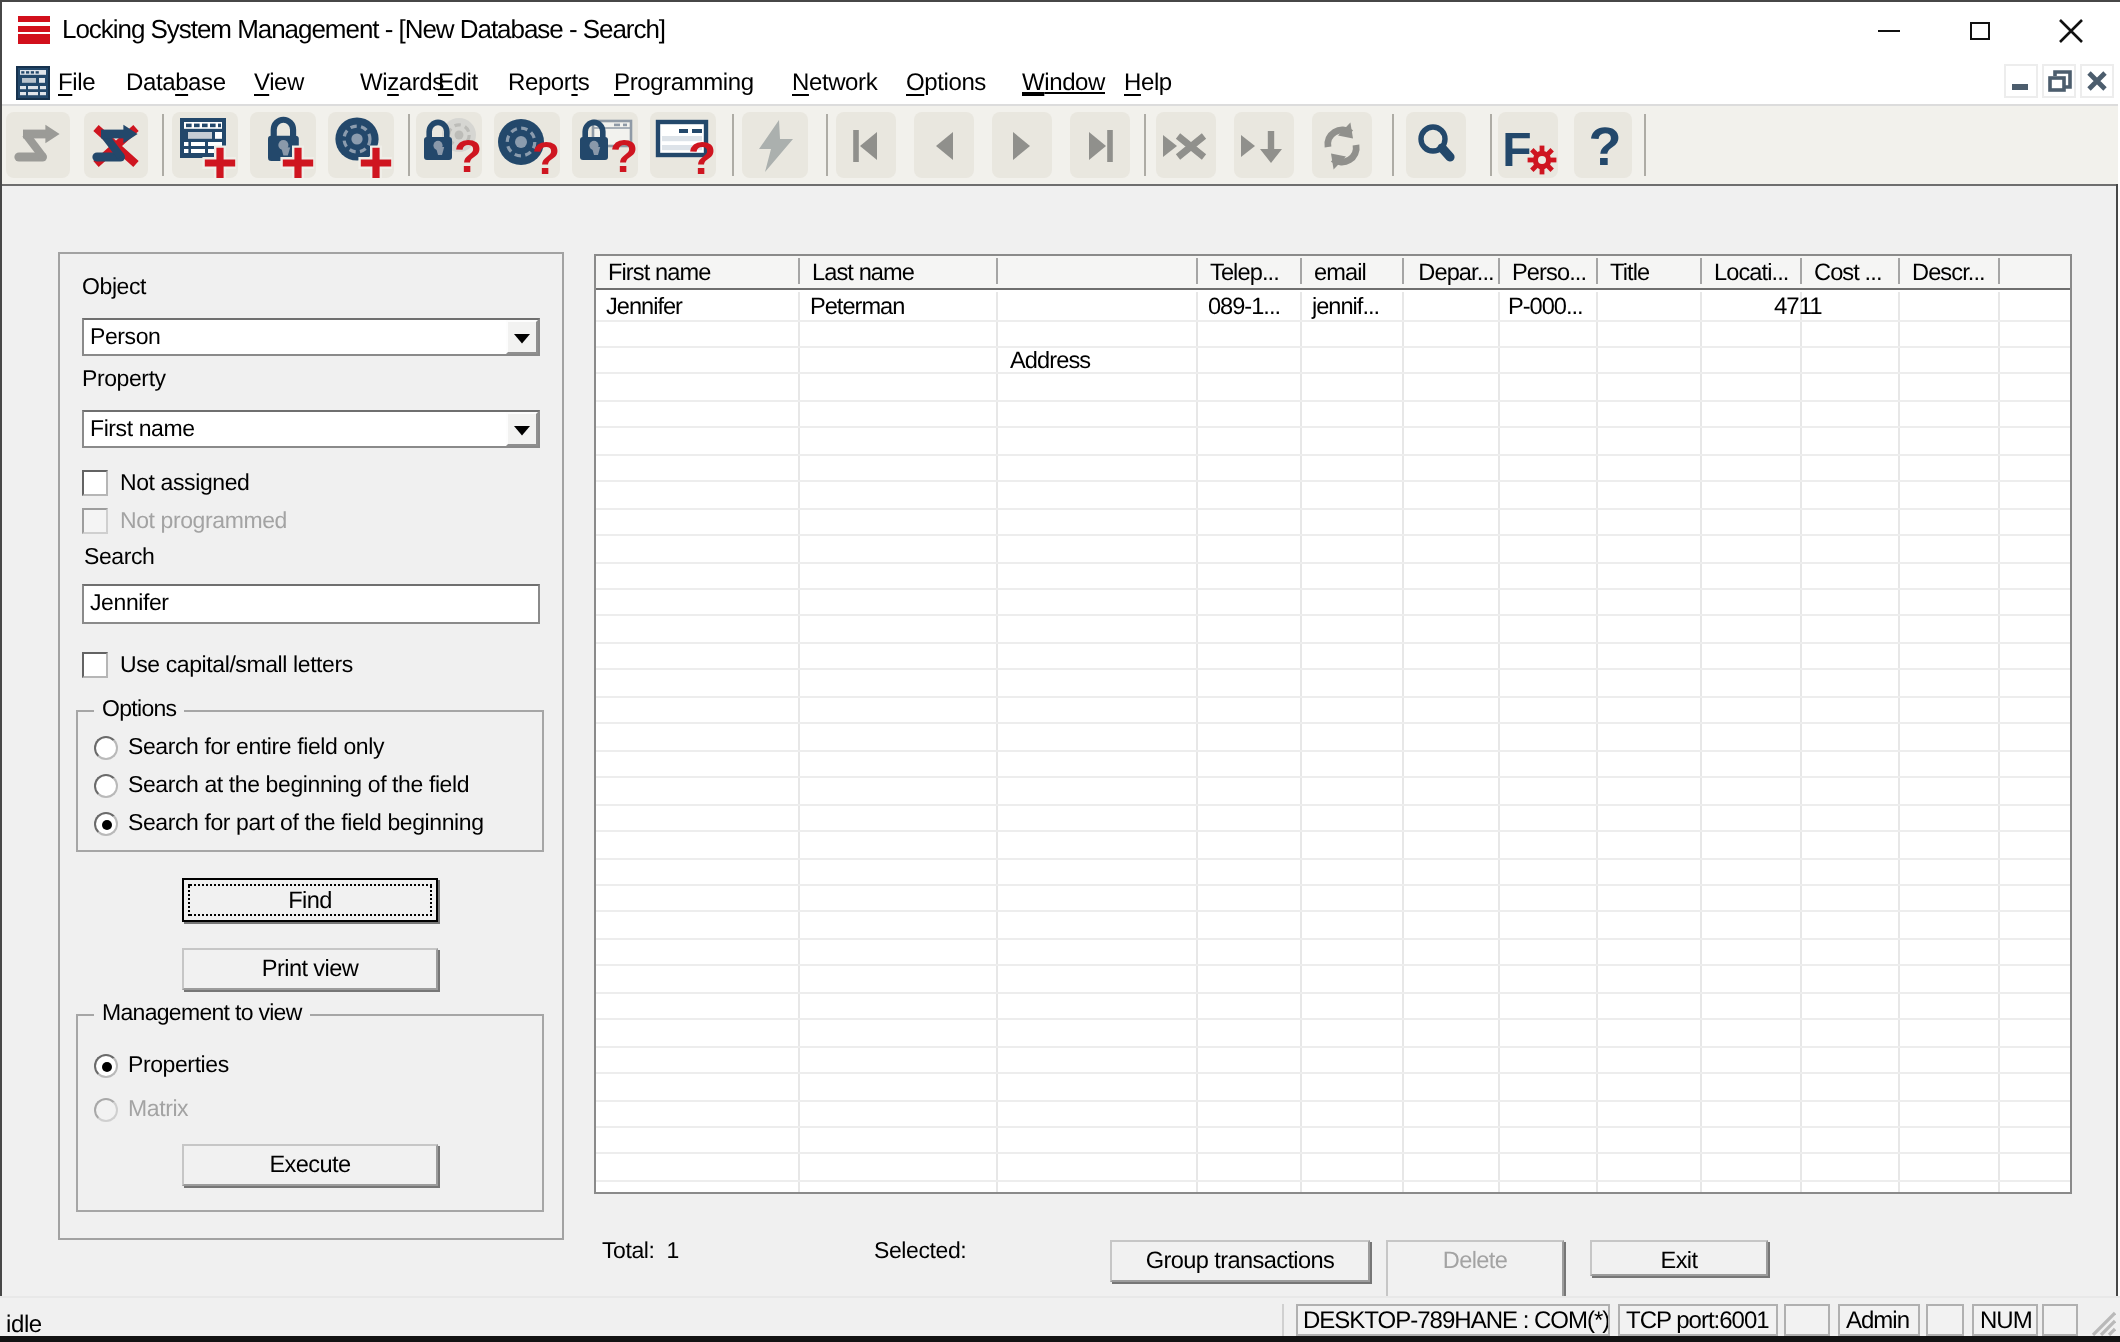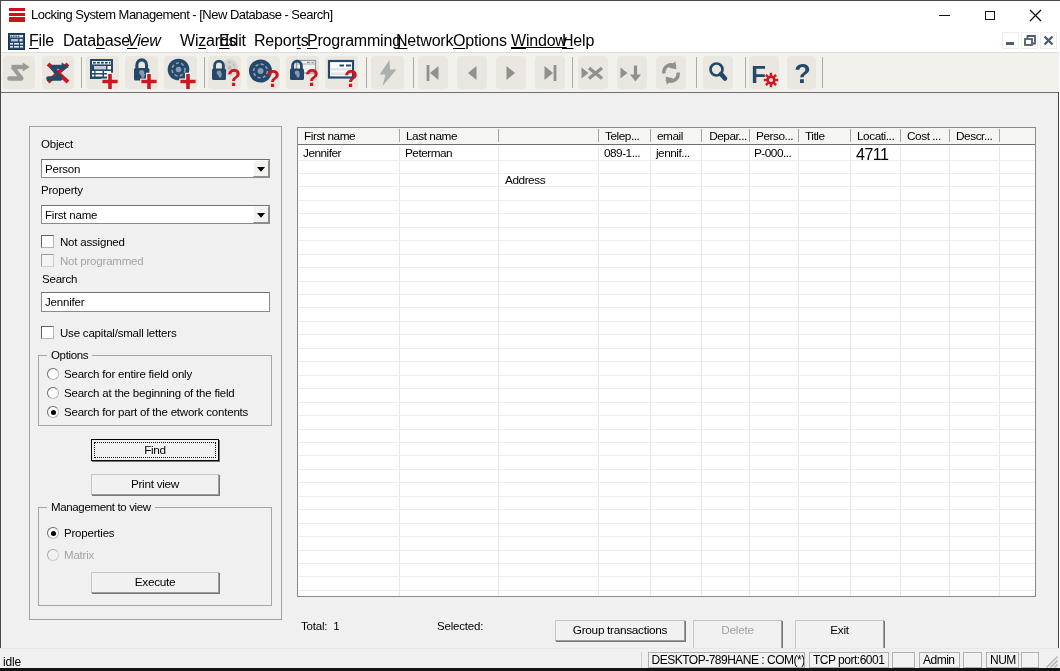--- a/index.html
+++ b/index.html
@@ -9,21 +9,21 @@
 .cbd{background:#f4f4f4;border-color:#cfcfcf;border-top-color:#9d9d9d;border-left-color:#9d9d9d;}
 .radio{position:absolute;width:12px;height:12px;border-radius:50%;background:#fff;border:1px solid #b9b9b9;border-top-color:#6a6a6a;border-left-color:#6a6a6a;}
 .radio .dot{position:absolute;left:2.5px;top:2.5px;width:5px;height:5px;border-radius:50%;background:#000;}
 .btn{position:absolute;background:#f1f1f1;border:1px solid #9c9c9c;border-top-color:#c6c6c6;border-left-color:#c6c6c6;box-shadow:1px 1px 0 #767676;text-align:center;font-size:11.8px;letter-spacing:-0.3px;}
 .grp{position:absolute;border:1px solid #a6a6a6;}
 .grp>span{position:absolute;top:-7px;left:8px;background:#f0f0f0;padding:0 4px;font-size:11.5px;letter-spacing:-0.35px;}
 .vline{position:absolute;width:1px;background:#e7e7e7;}
 .hsep{position:absolute;width:1px;background:#a5a5a5;}
 .tbtn{position:absolute;height:33px;top:56px;background:#e9e7df;border-radius:4px;display:flex;align-items:center;justify-content:center;}
 .tsep{position:absolute;top:57px;width:1px;height:31px;background:#aeaca5;}
-.menu{position:absolute;top:0;height:22px;line-height:22px;font-size:16px;letter-spacing:-0.2px;}
+.menu{position:absolute;top:0;height:22px;line-height:22px;font-size:12px;letter-spacing:-0.2px;}
 .menu u{text-decoration:underline;text-underline-offset:1.5px;}
 .seg{position:absolute;top:652px;height:16px;border:1px solid #b0b0b0;font-size:12px;letter-spacing:-0.5px;line-height:15px;background:#f2f2f2;white-space:nowrap;overflow:hidden;}
 .hdrc{position:absolute;top:129.2px;font-size:11.8px;letter-spacing:-0.45px;white-space:nowrap;overflow:hidden;}
 </style></head><body>
 <div class="a" style="left:0;top:0;width:1060px;height:1px;background:#474747;"></div>
 <div class="a" style="left:0;top:0;width:1px;height:648px;background:#474747;"></div>
 <div class="a" style="left:1058px;top:0;width:1px;height:648px;background:#474747;"></div>
 <div class="a" style="left:0;top:668px;width:1060px;height:3px;background:#131313;"></div>
 <div class="a" style="left:1px;top:1px;width:1058px;height:29px;background:#ffffff;"></div>
 <div class="a" style="left:9px;top:8.0px;width:16px;height:3.2px;background:#d2101c;"></div>
@@ -52,21 +52,21 @@
       <rect x="2" y="10" width="3" height="1.6"></rect>
       <rect x="6" y="10" width="5" height="1.6"></rect>
       <rect x="2" y="13" width="3" height="1.6"></rect>
       <rect x="6" y="13" width="5" height="1.6"></rect>
       <rect x="12" y="10" width="3" height="1.6"></rect>
       <rect x="12" y="13" width="3" height="1.6"></rect>
     </g>
   </svg>
 <div class="menu" style="left:29px;top:30px;"><u>F</u>ile</div>
 <div class="menu" style="left:63px;top:30px;">Data<u>b</u>ase</div>
-<div class="menu" style="left:127px;top:30px;font-style:italic;"><u>V</u>iew</div>
+<div class="menu" style="left:127px;top:30px;"><u>V</u>iew</div>
 <div class="menu" style="left:164px;top:30px;margin-left:16px;">Wi<u>z</u>ards</div>
 <div class="menu" style="left:219px;top:30px;"><u>E</u>dit</div>
 <div class="menu" style="left:254px;top:30px;">Repor<u>t</u>s</div>
 <div class="menu" style="left:307px;top:30px;"><u>P</u>rogramming</div>
 <div class="menu" style="left:396px;top:30px;"><u>N</u>etwork</div>
 <div class="menu" style="left:453px;top:30px;"><u>O</u>ptions</div>
 <div class="menu" style="left:511px;top:30px;text-decoration:underline;"><u>W</u>indow</div>
 <div class="menu" style="left:562px;top:30px;"><u>H</u>elp</div>
 <div class="a" style="left:1002px;top:32px;width:17px;height:17px;border:1px solid #ededed;"></div>
 <div class="a" style="left:1021px;top:32px;width:17px;height:17px;border:1px solid #ededed;"></div>
@@ -295,21 +295,21 @@
 <div class="grp" style="left:38px;top:355px;width:234px;height:71px;">
     <span>Options</span>
   </div>
 <div class="radio" style="left:47px;top:368px;"></div>
 <div class="lbl" style="left:64px;top:368px;">Search for entire field only</div>
 <div class="radio" style="left:47px;top:387px;"></div>
 <div class="lbl" style="left:64px;top:387px;">Search at the beginning of the field</div>
 <div class="radio" style="left:47px;top:406px;">
     <div class="dot"></div>
   </div>
-<div class="lbl" style="left:64px;top:406px;">Search for part of the etwork contents</div>
+<div class="lbl" style="left:64px;top:406px;">Search for part of the field beginning</div>
 <div class="btn" style="left:91px;top:439px;width:128px;height:22px;border:1px solid #000;line-height:20px;outline:1px dotted #000;outline-offset:-4px;">Find</div>
 <div class="btn" style="left:91px;top:474px;width:128px;height:21px;line-height:19px;">Print view</div>
 <div class="grp" style="left:38px;top:507px;width:234px;height:99px;">
     <span>Management to view</span>
   </div>
 <div class="radio" style="left:47px;top:527px;">
     <div class="dot"></div>
   </div>
 <div class="lbl" style="left:64px;top:527px;">Properties</div>
 <div class="radio" style="left:47px;top:549px;border-color:#cfcfcf;border-top-color:#a8a8a8;border-left-color:#a8a8a8;background:#f2f2f2;"></div>
@@ -381,26 +381,26 @@
 <div class="a" style="left:298px;top:536.1px;width:737px;height:1px;background:#ededed;"></div>
 <div class="a" style="left:298px;top:549.5px;width:737px;height:1px;background:#ededed;"></div>
 <div class="a" style="left:298px;top:563.0px;width:737px;height:1px;background:#ededed;"></div>
 <div class="a" style="left:298px;top:576.4px;width:737px;height:1px;background:#ededed;"></div>
 <div class="a" style="left:298px;top:589.9px;width:737px;height:1px;background:#ededed;"></div>
 <div class="a lbl" style="left:303px;top:145.6px;font-size:11.8px;letter-spacing:-0.5px;">Jennifer</div>
 <div class="a lbl" style="left:405px;top:145.6px;font-size:11.8px;letter-spacing:-0.5px;">Peterman</div>
 <div class="a lbl" style="left:604px;top:145.6px;font-size:11.8px;letter-spacing:-0.5px;">089-1...</div>
 <div class="a lbl" style="left:656px;top:145.6px;font-size:11.8px;letter-spacing:-0.5px;">jennif...</div>
 <div class="a lbl" style="left:754px;top:145.6px;font-size:11.8px;letter-spacing:-0.5px;">P-000...</div>
-<div class="a lbl" style="left:856px;top:145.6px;font-size:16px;letter-spacing:-0.5px;">4711</div>
+<div class="a lbl" style="left:887px;top:145.6px;font-size:12px;letter-spacing:-0.5px;">4711</div>
 <div class="lbl" style="left:301px;top:620px;">Total:&nbsp;&nbsp;1</div>
 <div class="lbl" style="left:437px;top:620px;">Selected:</div>
 <div class="btn" style="left:555px;top:620px;width:130px;height:21px;line-height:19px;">Group transactions</div>
 <div class="btn" style="left:693px;top:620px;width:89px;height:31px;line-height:19px;color:#a3a3a3;">Delete</div>
-<div class="btn" style="left:795px;top:620px;width:89px;height:31px;line-height:19px;">Exit</div>
+<div class="btn" style="left:795px;top:620px;width:89px;height:18px;line-height:19px;">Exit</div>
 <div class="a" style="left:0px;top:648px;width:1060px;height:20px;background:#f0f0f0;border-top:1px solid #e8e8e8;"></div>
 <div class="lbl" style="left:3px;top:655px;font-size:12px;">idle</div>
 <div class="a" style="left:641px;top:652px;width:1px;height:16px;background:#d0d0d0;"></div>
 <div class="seg" style="left:647.5px;width:157.5px;padding-left:3px;">DESKTOP-789HANE : COM(*)</div>
 <div class="seg" style="left:809px;width:79.5px;padding-left:3px;">TCP port:6001</div>
 <div class="seg" style="left:892px;width:23px;padding-left:3px;"></div>
 <div class="seg" style="left:919px;width:41px;padding-left:3px;">Admin</div>
 <div class="seg" style="left:963px;width:19px;padding-left:3px;"></div>
 <div class="seg" style="left:986px;width:32.5px;padding-left:3px;">NUM</div>
 <div class="seg" style="left:1021px;width:18px;padding-left:3px;"></div>

